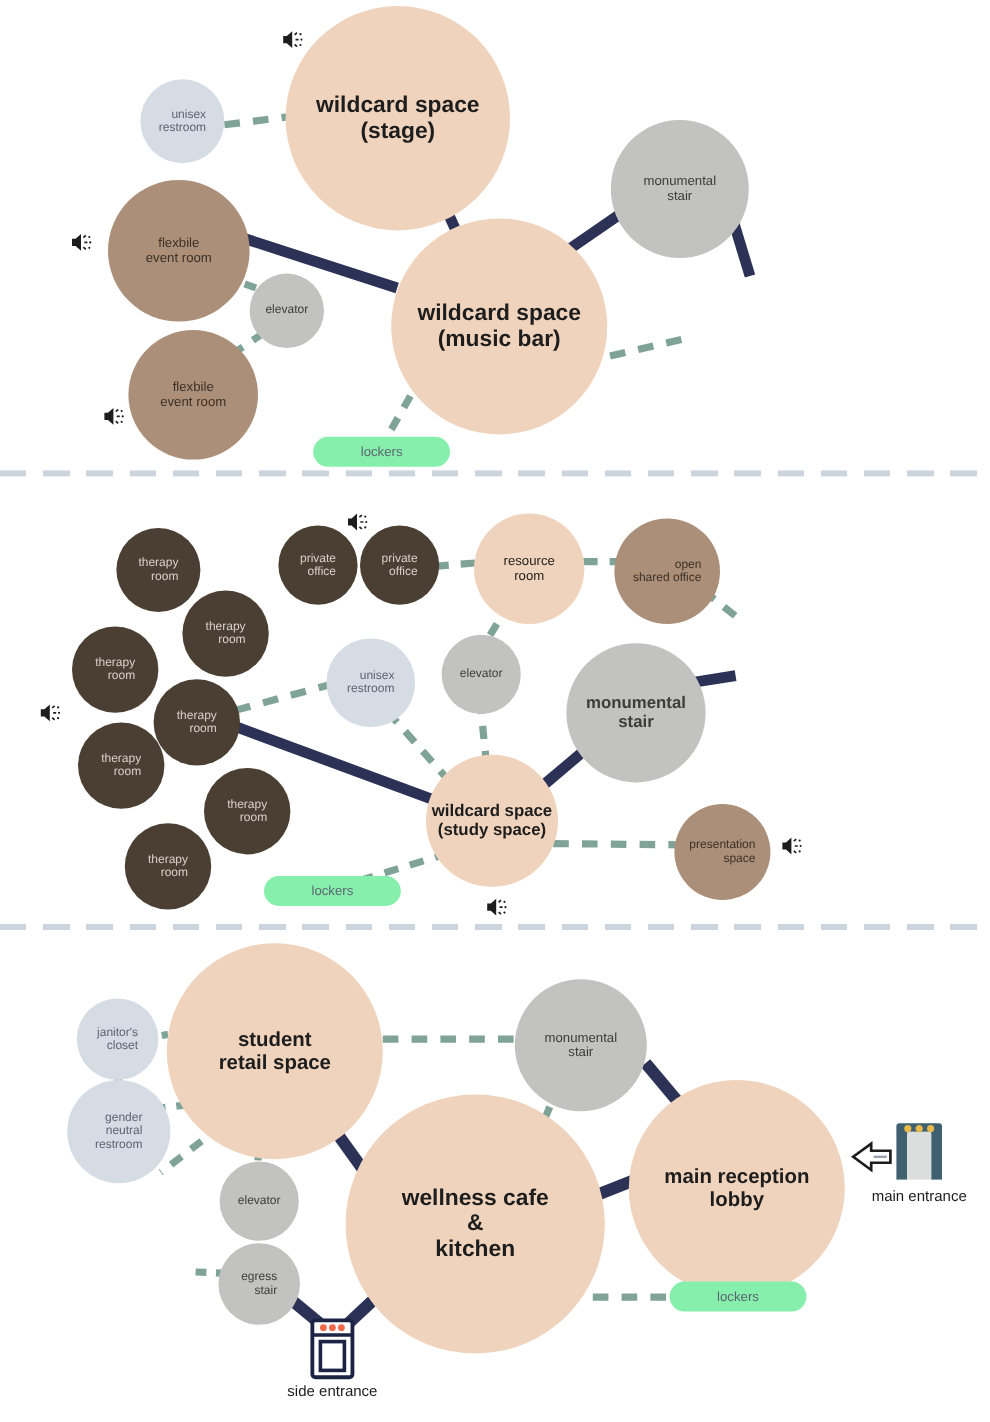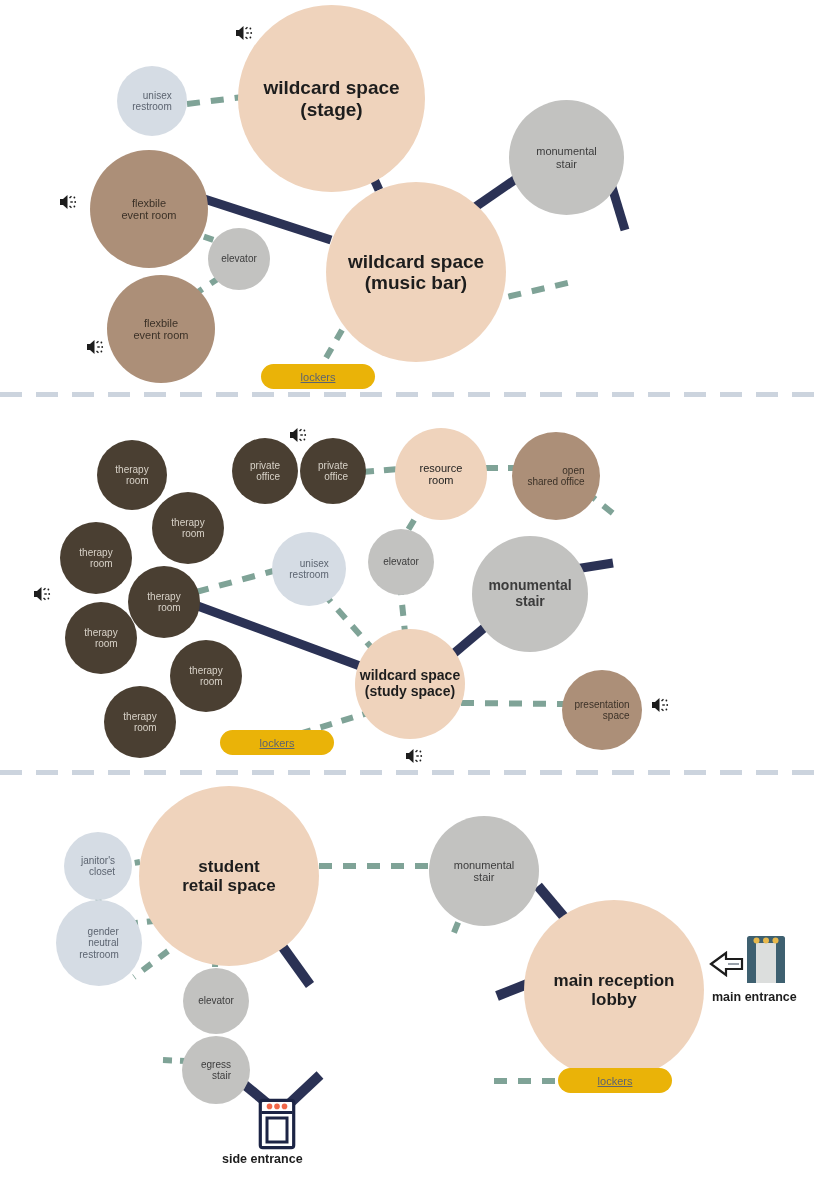--- a/index.html
+++ b/index.html
@@ -29,35 +29,35 @@
   .c-blue{background:#d5dce4;color:#5c6470;}
 
   
   .t-xl{font-size:19px;font-weight:700;}
   .t-lg{font-size:17px;font-weight:700;}
   .t-md{font-size:14px;font-weight:700;}
   .t-sm{font-size:11px;font-weight:400;}
   .t-xs{font-size:10px;font-weight:400;text-align:right;}
 
   .pill{
-    position:absolute;background:#eab308;color:#5c6470;
+    position:absolute;background:#86efac;color:#5c6470;
     border-radius:14px;display:flex;align-items:center;justify-content:center;
-    font-size:11px;z-index:3;box-sizing:border-box;text-decoration:underline;
+    font-size:11px;z-index:3;box-sizing:border-box;
   }
 
   .divider{
     position:absolute;left:0;width:825px;height:5px;z-index:1;
     background-image:repeating-linear-gradient(to right,#ccd4de 0,#ccd4de 22px,transparent 22px,transparent 36px);
   }
 
   .speaker{position:absolute;z-index:6;width:18px;height:16px;}
   .entrance{position:absolute;z-index:6;}
   .entrance-label{
-    position:absolute;font-size:12.5px;font-weight:700;color:#1d1d1d;
-    z-index:6;white-space:nowrap;text-align:left;
+    position:absolute;font-size:12.5px;font-weight:400;color:#1d1d1d;
+    z-index:6;white-space:nowrap;text-align:center;
   }
 </style>
 </head>
 <body>
 
 <div id="stage">
 
   <svg id="graph" viewBox="0 0 825 1185">
     <g>
 
@@ -309,20 +309,23 @@
   </div>
 
   <div class="node c-blue t-xs" style="left:56px;top:900px;width:86px;height:86px;">
     <span>gender<br>neutral<br>restroom</span>
   </div>
 
   <div class="node c-gray t-xs" style="left:183px;top:968px;width:66px;height:66px;">
     <span>elevator</span>
   </div>
 
+  <div class="node c-peach t-xl" style="left:288px;top:912px;width:216px;height:216px;">
+    <span>wellness cafe<br>&amp;<br>kitchen</span>
+  </div>
 
   <div class="node c-peach t-lg" style="left:524px;top:900px;width:180px;height:180px;">
     <span>main reception<br>lobby</span>
   </div>
 
 
   <div class="node c-gray t-xs" style="left:182px;top:1036px;width:68px;height:68px;">
     <span>egress<br>stair</span>
   </div>
 

